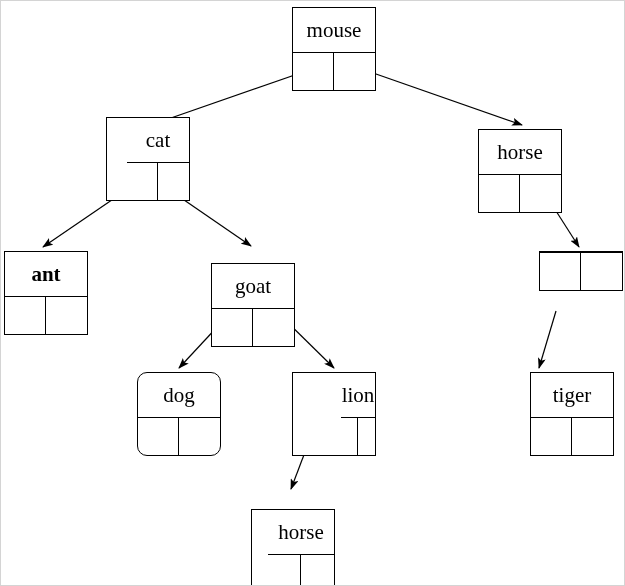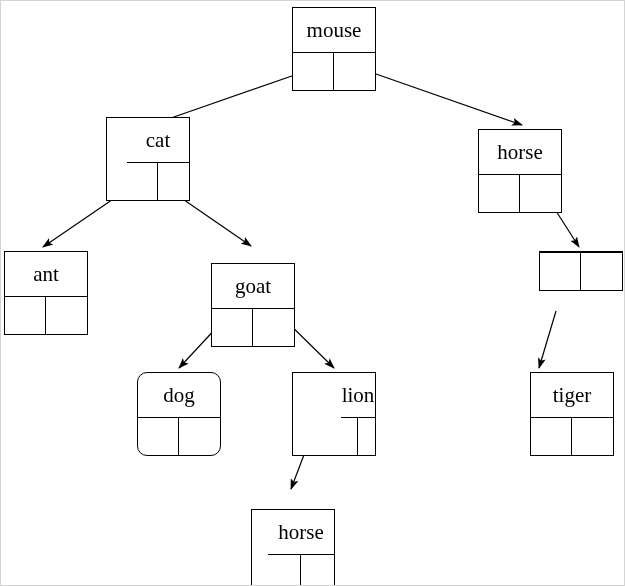--- a/index.html
+++ b/index.html
@@ -101,21 +101,21 @@
         </div>
       </div>
       <div class="node" style="left: 477px; top: 128px; width: 84px;">
         <div class="node-label" style="height: 44px; line-height: 44px;">horse</div>
         <div class="node-pointers" style="height: 38px;">
           <div class="ptr-cell left"></div>
           <div class="ptr-cell right"></div>
         </div>
       </div>
       <div class="node" style="left: 3px; top: 250px; width: 84px;">
-        <div class="node-label" style="height: 44px; line-height: 44px;">ant</div>
+        <div class="node-label" style="height: 44px; line-height: 44px; font-weight: bold;">ant</div>
         <div class="node-pointers" style="height: 38px;">
           <div class="ptr-cell left"></div>
           <div class="ptr-cell right"></div>
         </div>
       </div>
       <div class="node" style="left: 210px; top: 262px; width: 84px;">
         <div class="node-label" style="height: 44px; line-height: 44px;">goat</div>
         <div class="node-pointers" style="height: 38px;">
           <div class="ptr-cell left"></div>
           <div class="ptr-cell right"></div>

